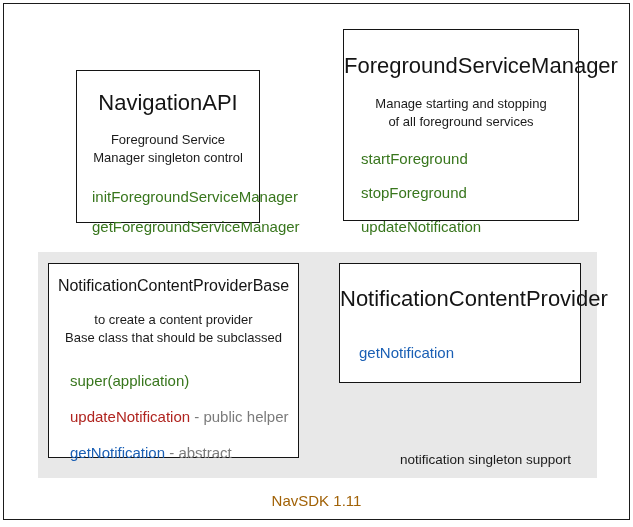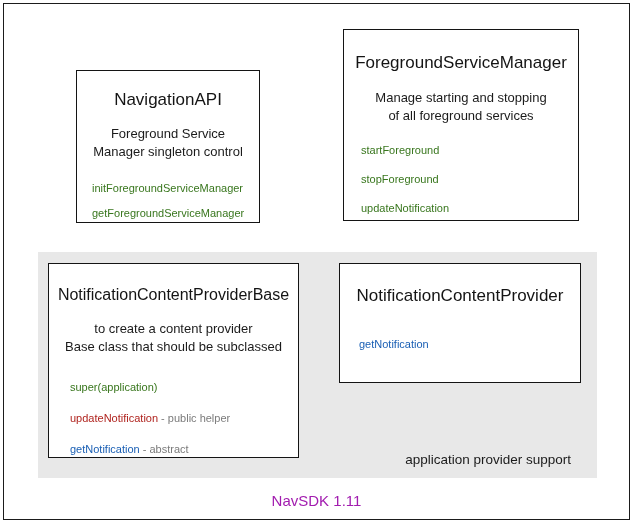--- a/index.html
+++ b/index.html
@@ -54,39 +54,39 @@
 
   
   .class-box {
     position: absolute;
     background: #ffffff;
     border: 1.6px solid #141414;
     box-sizing: border-box;
     text-align: center;
   }
   .class-title {
-    font-size: 17px;
+    font-size: 22px;
     color: #141414;
     font-weight: 400;
     line-height: 1.2;
     white-space: nowrap;
   }
   .class-desc {
     font-size: 13px;
     color: #1b1b1b;
     line-height: 1.35;
   }
   .class-desc div { white-space: nowrap; }
 
   .member-list {
     text-align: left;
     box-sizing: border-box;
   }
   .member {
-    font-size: 11px;
+    font-size: 15px;
     line-height: 1.25;
     white-space: nowrap;
   }
   .member-name.green  { color: #38761d; }
   .member-name.red    { color: #b0241f; }
   .member-name.blue   { color: #1a5fb4; }
   .member-note { color: #7b7b7b; }
 
   
   #box-navigation-api {
@@ -101,42 +101,42 @@
     left: 343px; top: 29px; width: 236px; height: 192px;
   }
   #box-foreground-service-manager .class-title { margin-top: 23px; }
   #box-foreground-service-manager .class-desc  { margin-top: 16px; }
   #box-foreground-service-manager .member-list { margin-top: 20px; padding-left: 17px; }
   #box-foreground-service-manager .member { margin-bottom: 15px; }
 
   #box-notification-content-provider-base {
     left: 48px; top: 263px; width: 251px; height: 195px;
   }
-  #box-notification-content-provider-base .class-title { margin-top: 21px; font-size: 16px; }
+  #box-notification-content-provider-base .class-title { margin-top: 12px; font-size: 16px; }
   #box-notification-content-provider-base .class-desc  { margin-top: 16px; }
   #box-notification-content-provider-base .member-list { margin-top: 26px; padding-left: 21px; }
   #box-notification-content-provider-base .member { margin-bottom: 17px; }
 
   #box-notification-content-provider {
     left: 339px; top: 263px; width: 242px; height: 120px;
   }
   #box-notification-content-provider .class-title { margin-top: 22px; }
   #box-notification-content-provider .class-desc  { margin-top: 16px; }
   #box-notification-content-provider .member-list { margin-top: 32px; padding-left: 19px; }
   #box-notification-content-provider .member { margin-bottom: 8px; }
 
   
   .footer-caption {
     position: absolute;
     left: 0;
     top: 492px;
     width: 633px;
     text-align: center;
     font-size: 15px;
-    color: #a21caf;
+    color: #a16207;
   }
 </style>
 </head>
 <body>
 
 <div id="canvas">
 
   <div class="outer-frame"></div>
 
   <div class="class-box" id="box-navigation-api">
@@ -168,21 +168,21 @@
       <div class="member">
         <span class="member-name green">stopForeground</span><span class="member-note"></span>
       </div>
       <div class="member">
         <span class="member-name green">updateNotification</span><span class="member-note"></span>
       </div>
     </div>
   </div>
 
   <div class="group-panel">
-    <div class="group-panel-label">application provider support</div>
+    <div class="group-panel-label">notification singleton support</div>
   </div>
 
   <div class="class-box" id="box-notification-content-provider-base">
     <div class="class-title">NotificationContentProviderBase</div>
     <div class="class-desc">
       <div>to create a content provider</div>
       <div>Base class that should be subclassed</div>
     </div>
     <div class="member-list">
       <div class="member">

